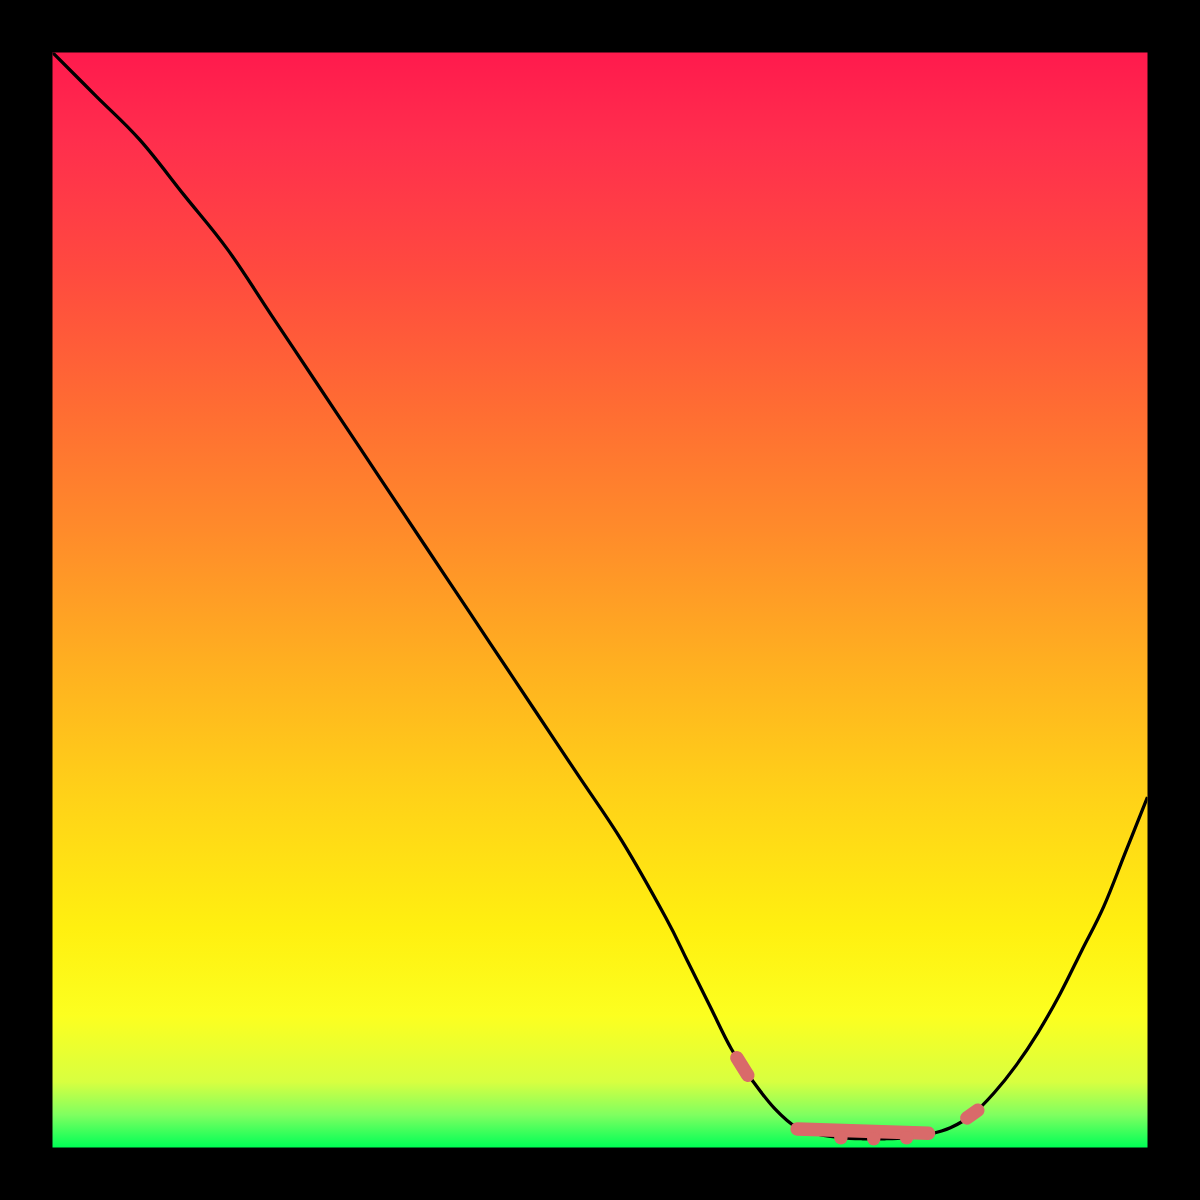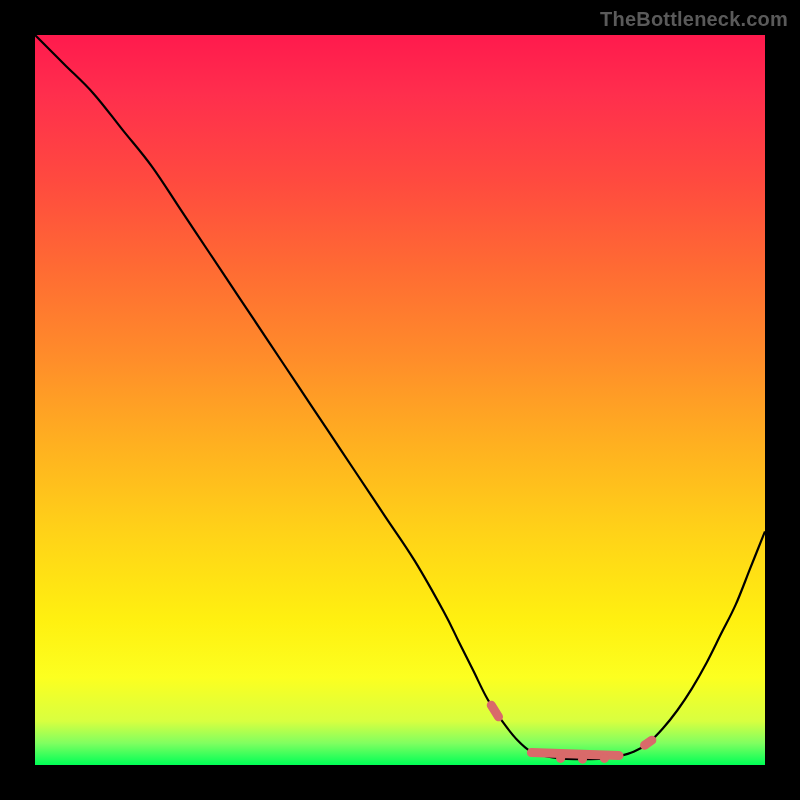--- a/index.html
+++ b/index.html
@@ -61,21 +61,20 @@
     stroke-linecap: round;
   }
   .marker-dot {
     stroke: none;
   }
 </style>
 </head>
 <body>
 
 <div class="chart-container">
-  <div class="watermark">TheBottleneck.com</div>
   <div class="plot-area">
     <svg class="overlay" viewBox="0 0 730 730" preserveAspectRatio="none">
       <path id="curve-path" class="curve" d="M 0.00 0.00 C 5.26 5.26, 18.69 18.69, 29.20 29.20 C 39.71 39.71, 47.89 46.57, 58.40 58.40 C 68.91 70.23, 77.09 81.76, 87.60 94.90 C 98.11 108.04, 106.29 116.95, 116.80 131.40 C 127.31 145.85, 135.49 159.43, 146.00 175.20 C 156.51 190.97, 164.69 203.23, 175.20 219.00 C 185.71 234.77, 193.89 247.03, 204.40 262.80 C 214.91 278.57, 223.09 290.83, 233.60 306.60 C 244.11 322.37, 252.29 334.63, 262.80 350.40 C 273.31 366.17, 281.49 378.43, 292.00 394.20 C 302.51 409.97, 310.69 422.23, 321.20 438.00 C 331.71 453.77, 339.89 466.03, 350.40 481.80 C 360.91 497.57, 369.09 508.52, 379.60 525.60 C 390.11 542.68, 400.92 562.25, 408.80 576.70 C 416.68 591.15, 418.14 595.39, 423.40 605.90 C 428.66 616.41, 432.74 624.59, 438.00 635.10 C 443.26 645.61, 447.34 655.10, 452.60 664.30 C 457.86 673.50, 461.94 678.97, 467.20 686.20 C 472.46 693.43, 476.54 698.93, 481.80 704.45 C 487.06 709.97, 491.14 713.84, 496.40 716.86 C 501.66 719.88, 505.74 720.06, 511.00 721.24 C 516.26 722.42, 520.34 722.90, 525.60 723.43 C 530.86 723.96, 534.94 724.03, 540.20 724.16 C 545.46 724.29, 549.54 724.29, 554.80 724.16 C 560.06 724.03, 564.14 723.96, 569.40 723.43 C 574.66 722.90, 578.74 722.42, 584.00 721.24 C 589.26 720.06, 593.34 719.23, 598.60 716.86 C 603.86 714.49, 607.94 712.30, 613.20 708.10 C 618.46 703.90, 622.54 699.41, 627.80 693.50 C 633.06 687.59, 637.14 682.48, 642.40 675.25 C 647.66 668.02, 651.74 661.89, 657.00 653.35 C 662.26 644.81, 666.34 637.65, 671.60 627.80 C 676.86 617.94, 680.94 609.11, 686.20 598.60 C 691.46 588.09, 695.54 581.23, 700.80 569.40 C 706.06 557.57, 710.14 546.04, 715.40 532.90 C 720.66 519.76, 727.37 502.97, 730.00 496.40" stroke="#000000"></path>
       <g id="markers-group">
           <line x1="456.25" y1="670.14" x2="463.55" y2="681.82" stroke="#d96a6a" class="marker-line"></line>
           <line x1="496.40" y1="717.59" x2="584.00" y2="720.51" stroke="#d96a6a" class="marker-line"></line>
           <line x1="609.55" y1="710.29" x2="616.85" y2="705.18" stroke="#d96a6a" class="marker-line"></line>
           <circle cx="525.60" cy="723.43" r="4.5" fill="#d96a6a" class="marker-dot"></circle>
           <circle cx="547.50" cy="724.16" r="4.5" fill="#d96a6a" class="marker-dot"></circle>
           <circle cx="569.40" cy="723.43" r="4.5" fill="#d96a6a" class="marker-dot"></circle>

